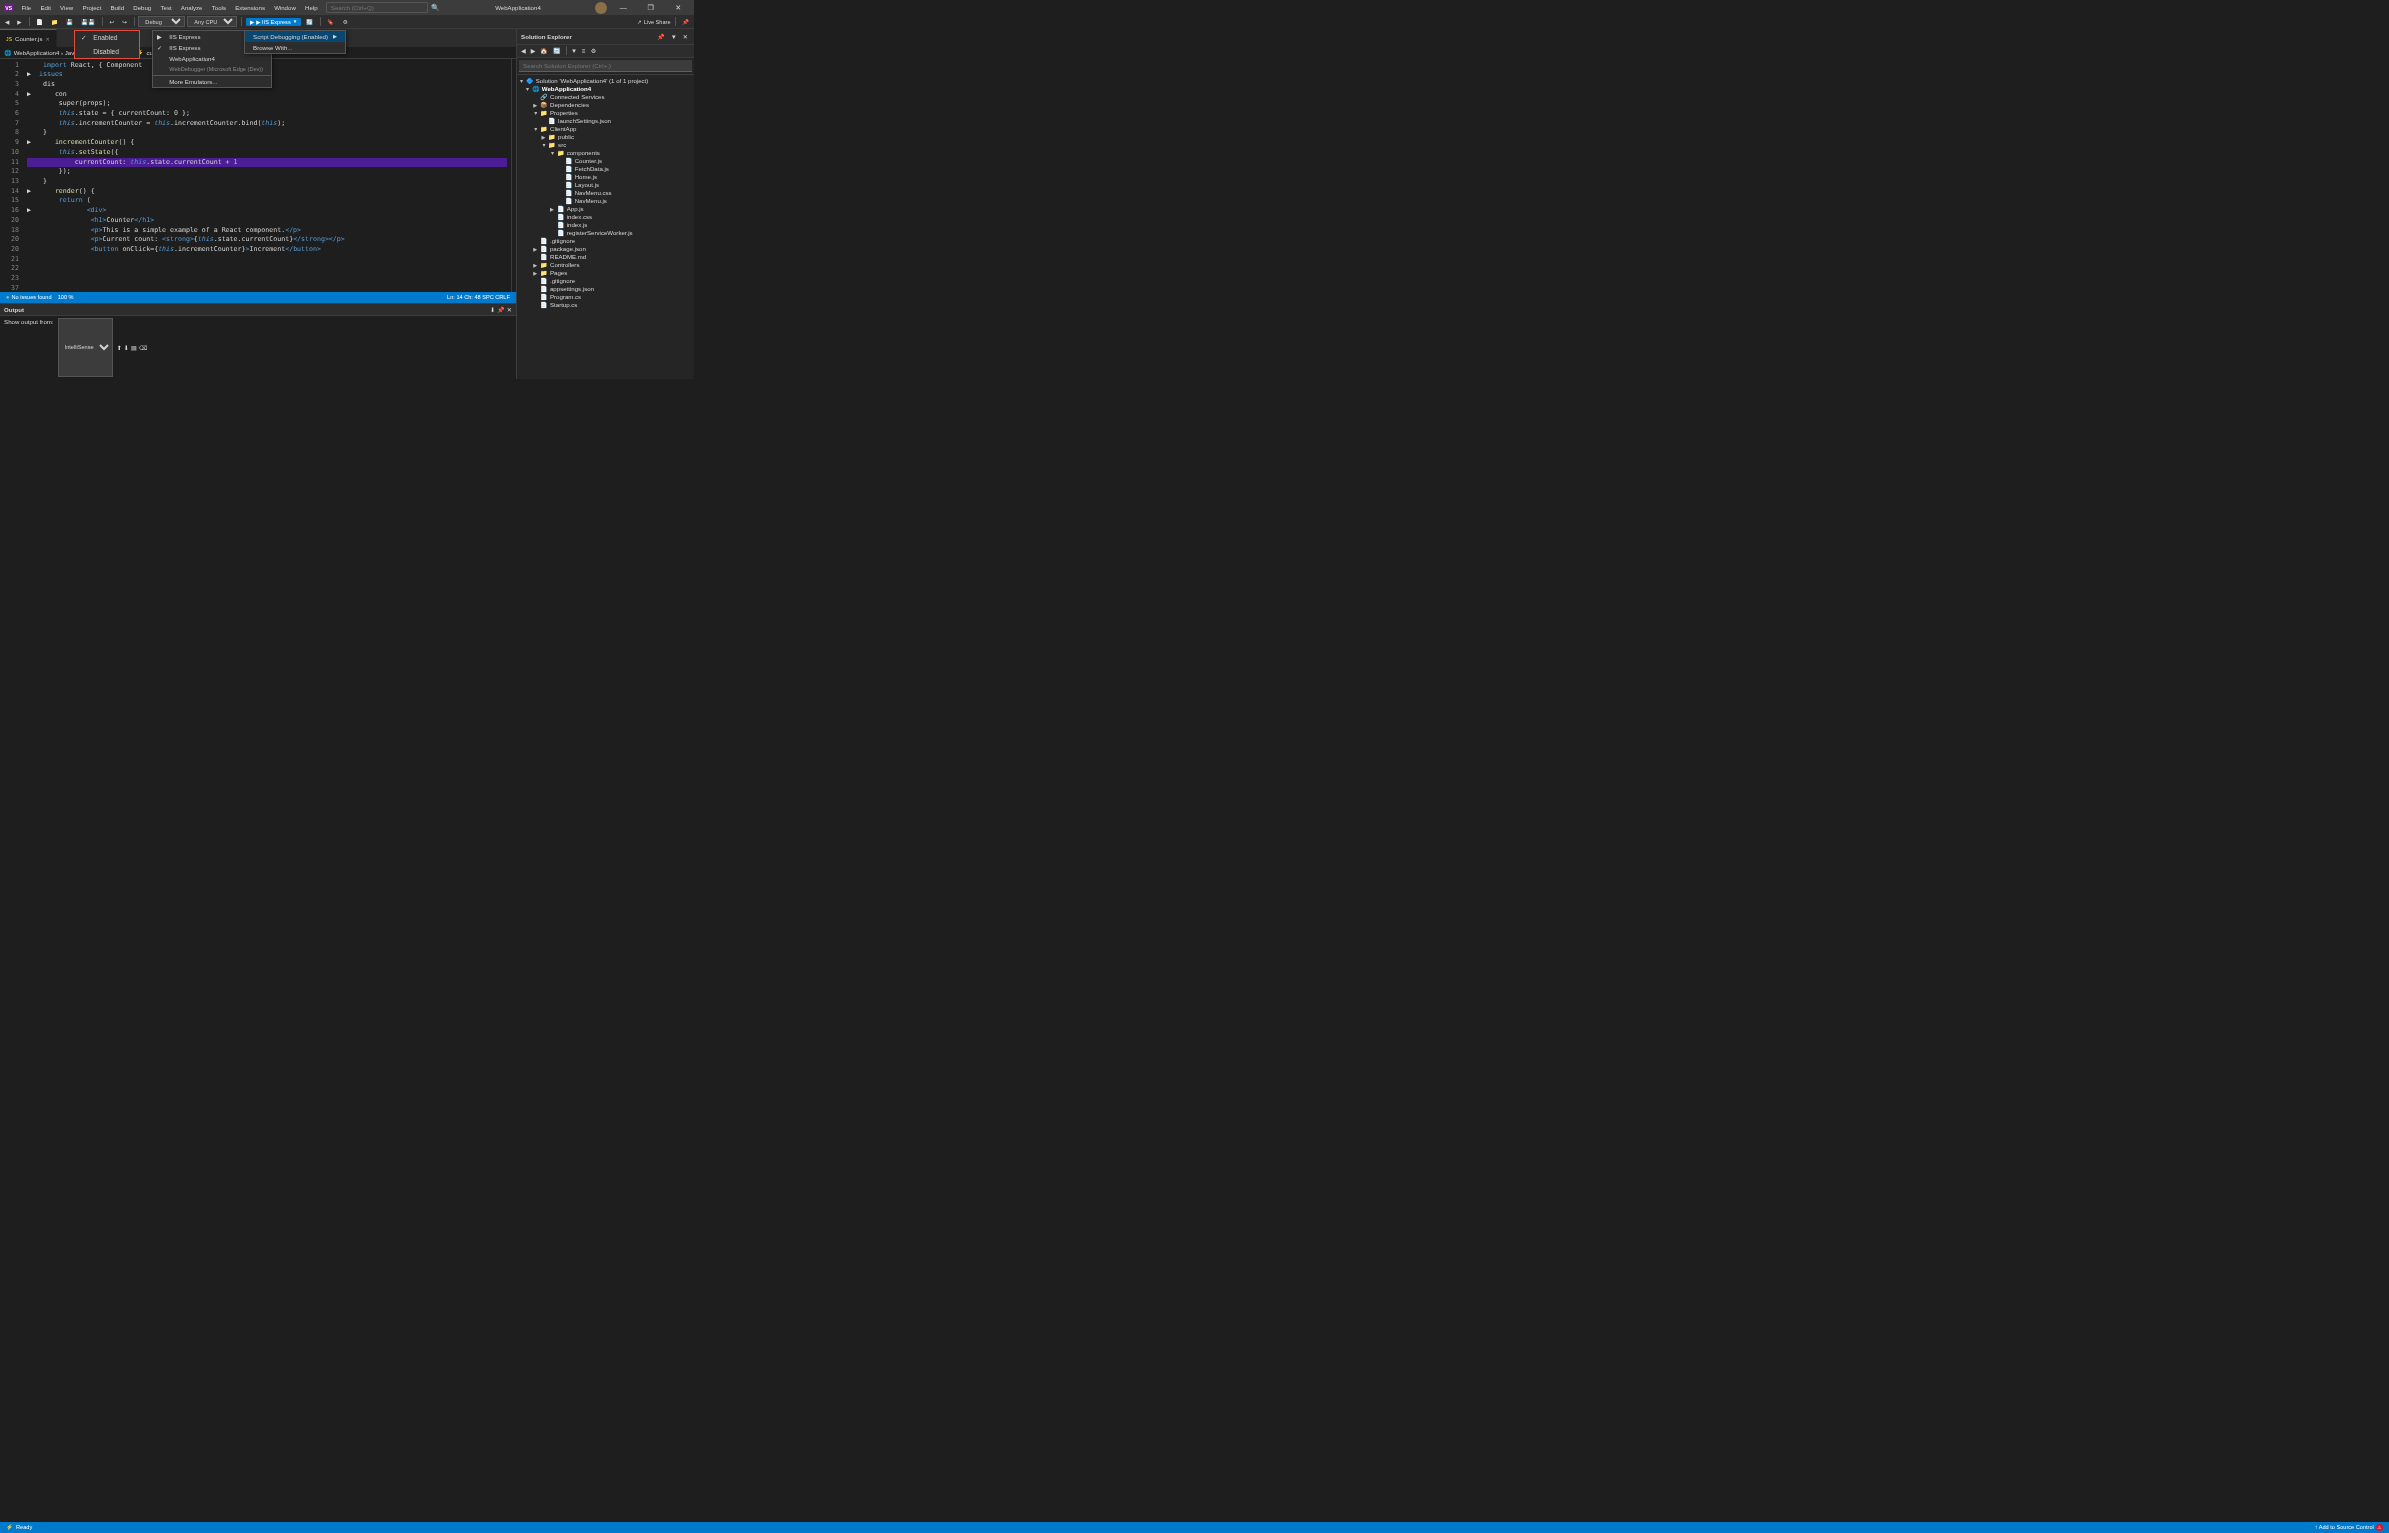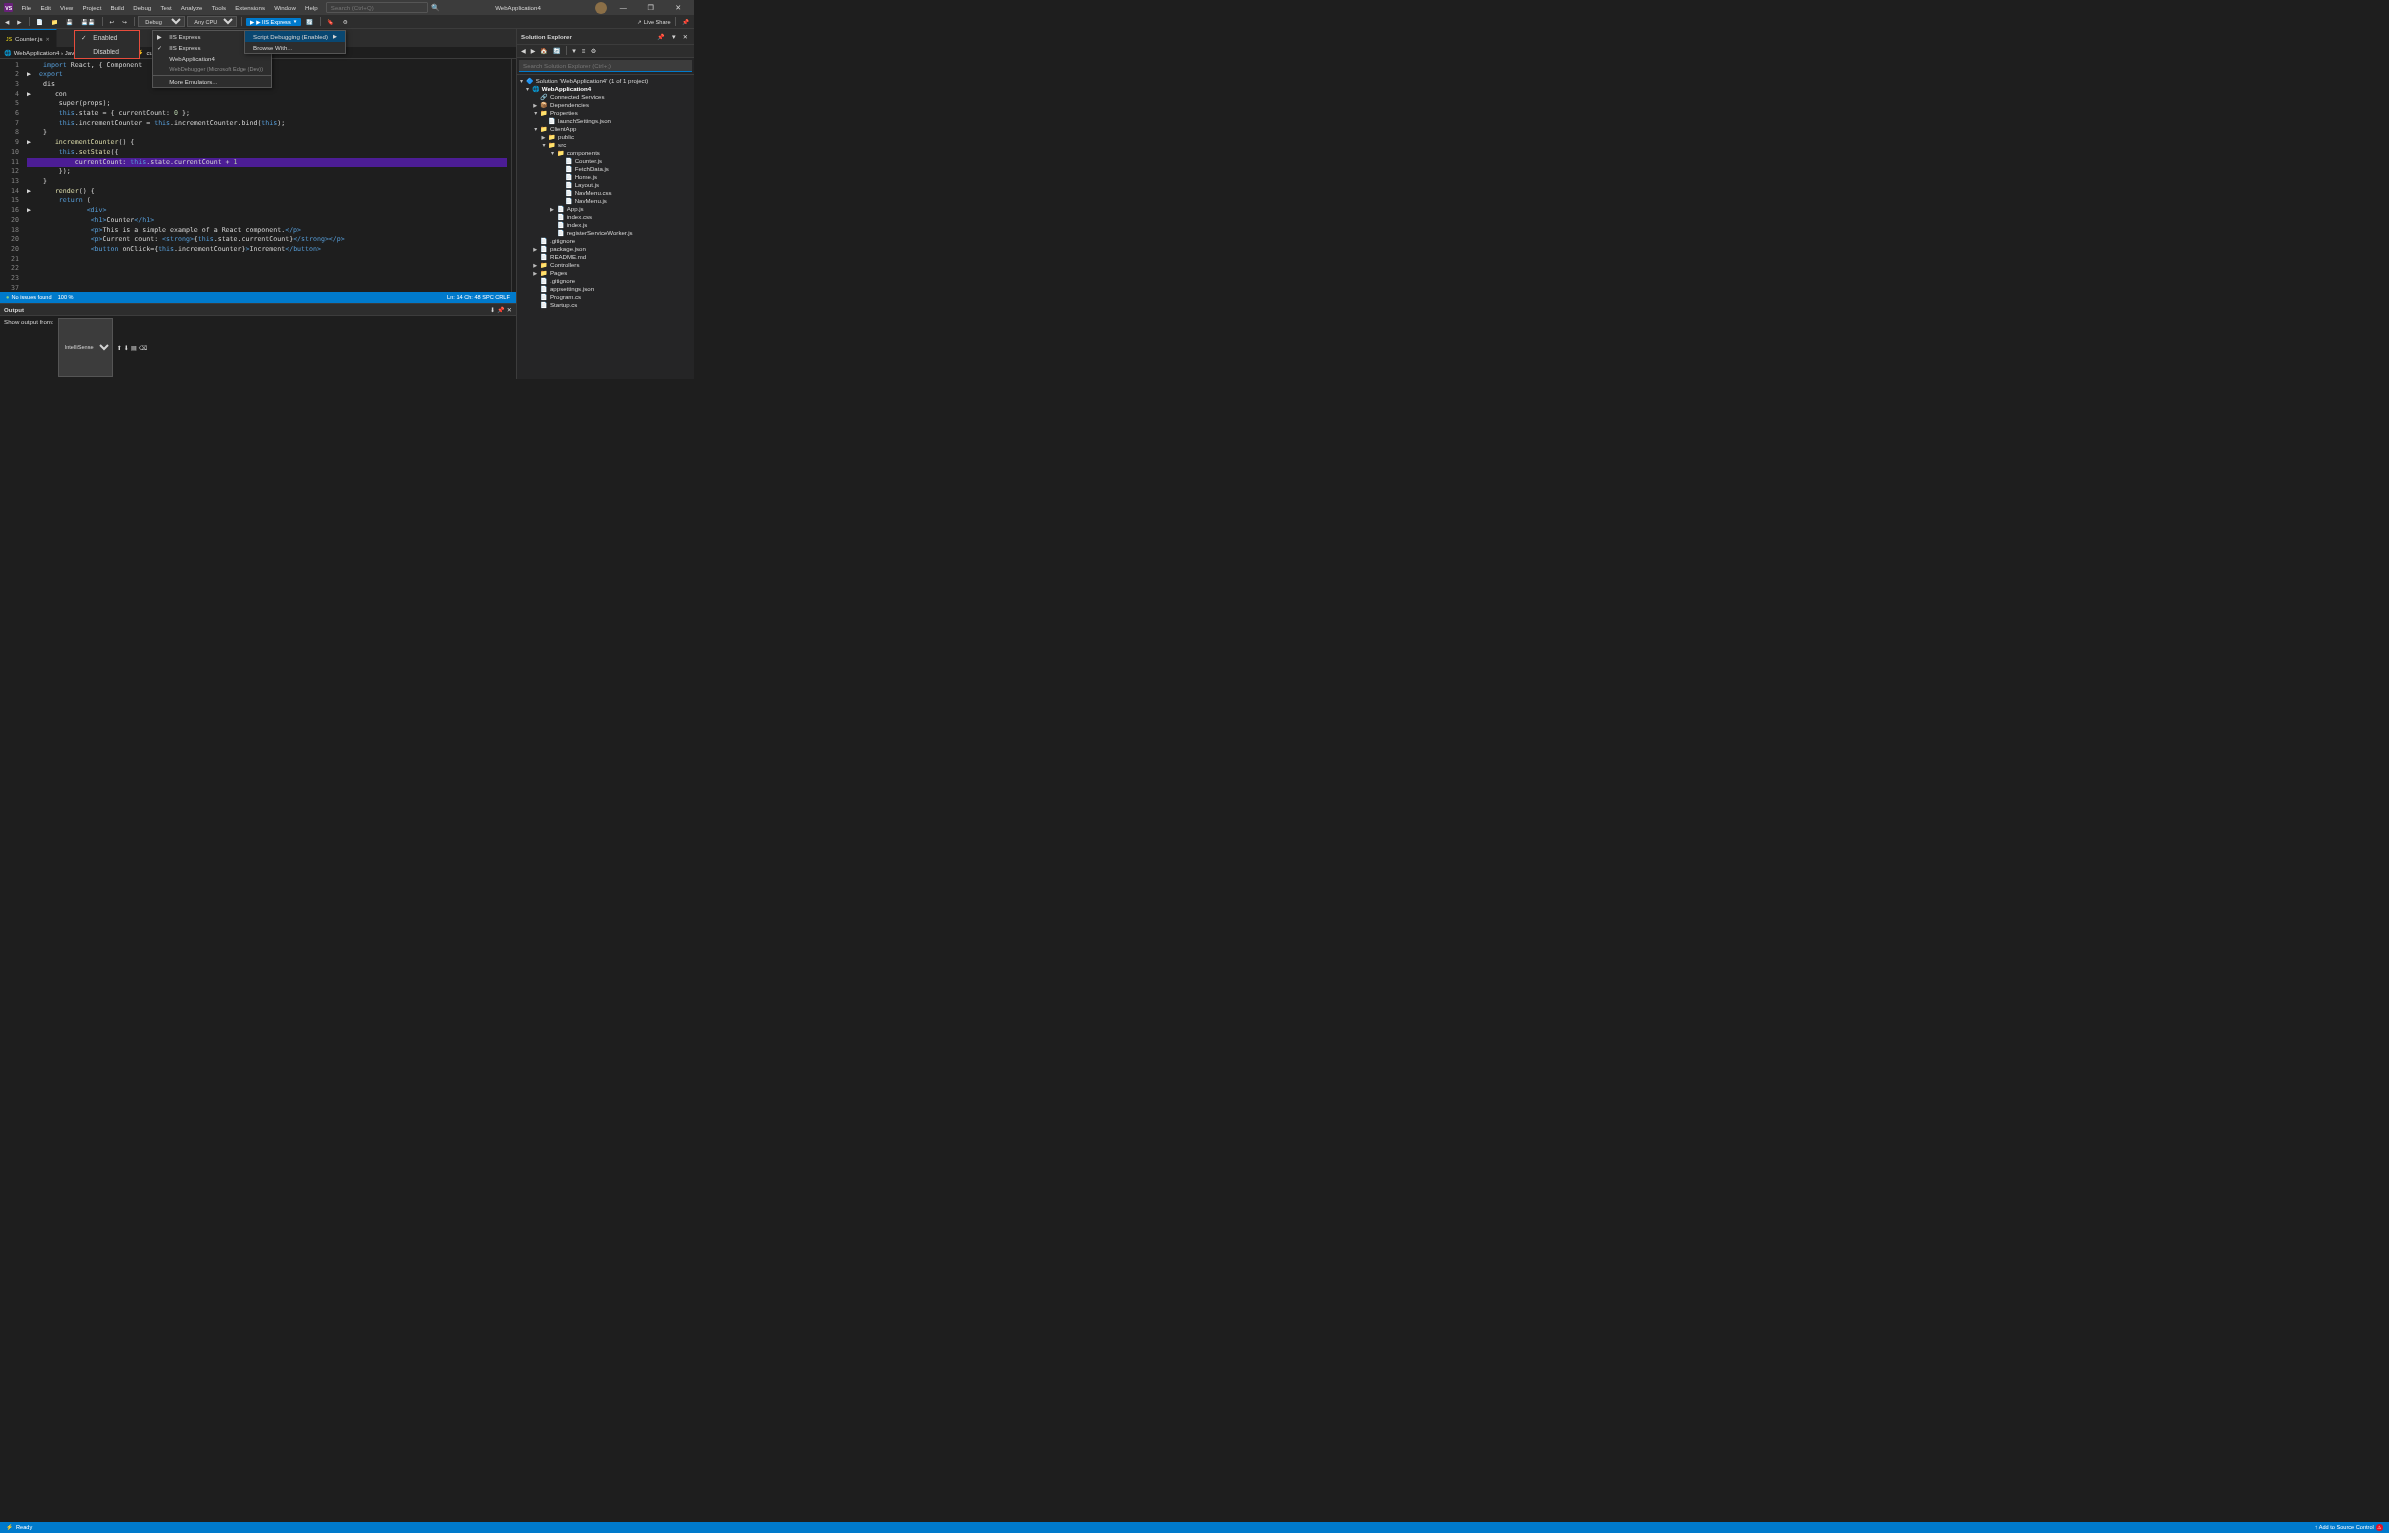--- a/index.html
+++ b/index.html
@@ -39,21 +39,21 @@
 
     
     #code-editor { flex: 1; background: #1e1e1e; display: flex; overflow: hidden; position: relative; }
     .line-numbers { width: 23px; background: #1e1e1e; color: #858585; font-size: 6.6px; font-family: 'Consolas', monospace; padding: 2px 0; text-align: right; padding-right: 4.1px; line-height: 9.7px; user-select: none; flex-shrink: 0; }
     .code-content { flex: 1; font-family: 'Consolas', monospace; font-size: 6.6px; line-height: 9.7px; padding: 2px 4.1px; overflow: auto; }
     .code-line { white-space: pre; }
     .code-line.highlighted { background: #4c1d95; }
     .kw { color: #569cd6; }
     .fn { color: #dcdcaa; }
     .num { color: #b5cea8; }
-    .this-kw { color: #569cd6; }
+    .this-kw { color: #569cd6; font-style: italic; }
     .jsx-tag { color: #569cd6; }
 
     
     .editor-scroll { width: 5.1px; background: #1e1e1e; border-left: 0.5px solid #3c3c3c; }
 
     
     #breadcrumb { background: #1e1e1e; border-bottom: 0.5px solid #3c3c3c; height: 11.2px; display: flex; align-items: center; padding: 0 4.1px; gap: 2px; font-size: 6.1px; color: #d4d4d4; }
     .status-left { display: flex; align-items: center; gap: 6.1px; }
     .status-right { display: flex; align-items: center; gap: 6.1px; }
     .status-ready { display: flex; align-items: center; gap: 2px; }
@@ -233,21 +233,21 @@
             <div>20</div>
           <div>21</div>
             <div>22</div>
             <div>23</div>
             <div>37</div>
 
         </div>
         <div class="code-content">
           <div class="code-line">    <span class="kw">import</span> React, { Component</div>
           <div class="code-line"></div>
-          <div class="code-line">▶  <span class="kw">export</span></div>
+          <div class="code-line">▶  <span class="kw">issues</span></div>
           <div class="code-line">    dis</div>
           <div class="code-line"></div>
           <div class="code-line">▶      con</div>
           <div class="code-line">        super(props);</div>
           <div class="code-line">        <span class="this-kw">this</span>.state = { currentCount: <span class="num">0</span> };</div>
           <div class="code-line">        <span class="this-kw">this</span>.incrementCounter = <span class="this-kw">this</span>.incrementCounter.bind(<span class="this-kw">this</span>);</div>
           <div class="code-line">    }</div>
           <div class="code-line"></div>
           <div class="code-line">▶      <span class="fn">incrementCounter</span>() {</div>
           <div class="code-line">        <span class="this-kw">this</span>.<span class="fn">setState</span>({</div>

